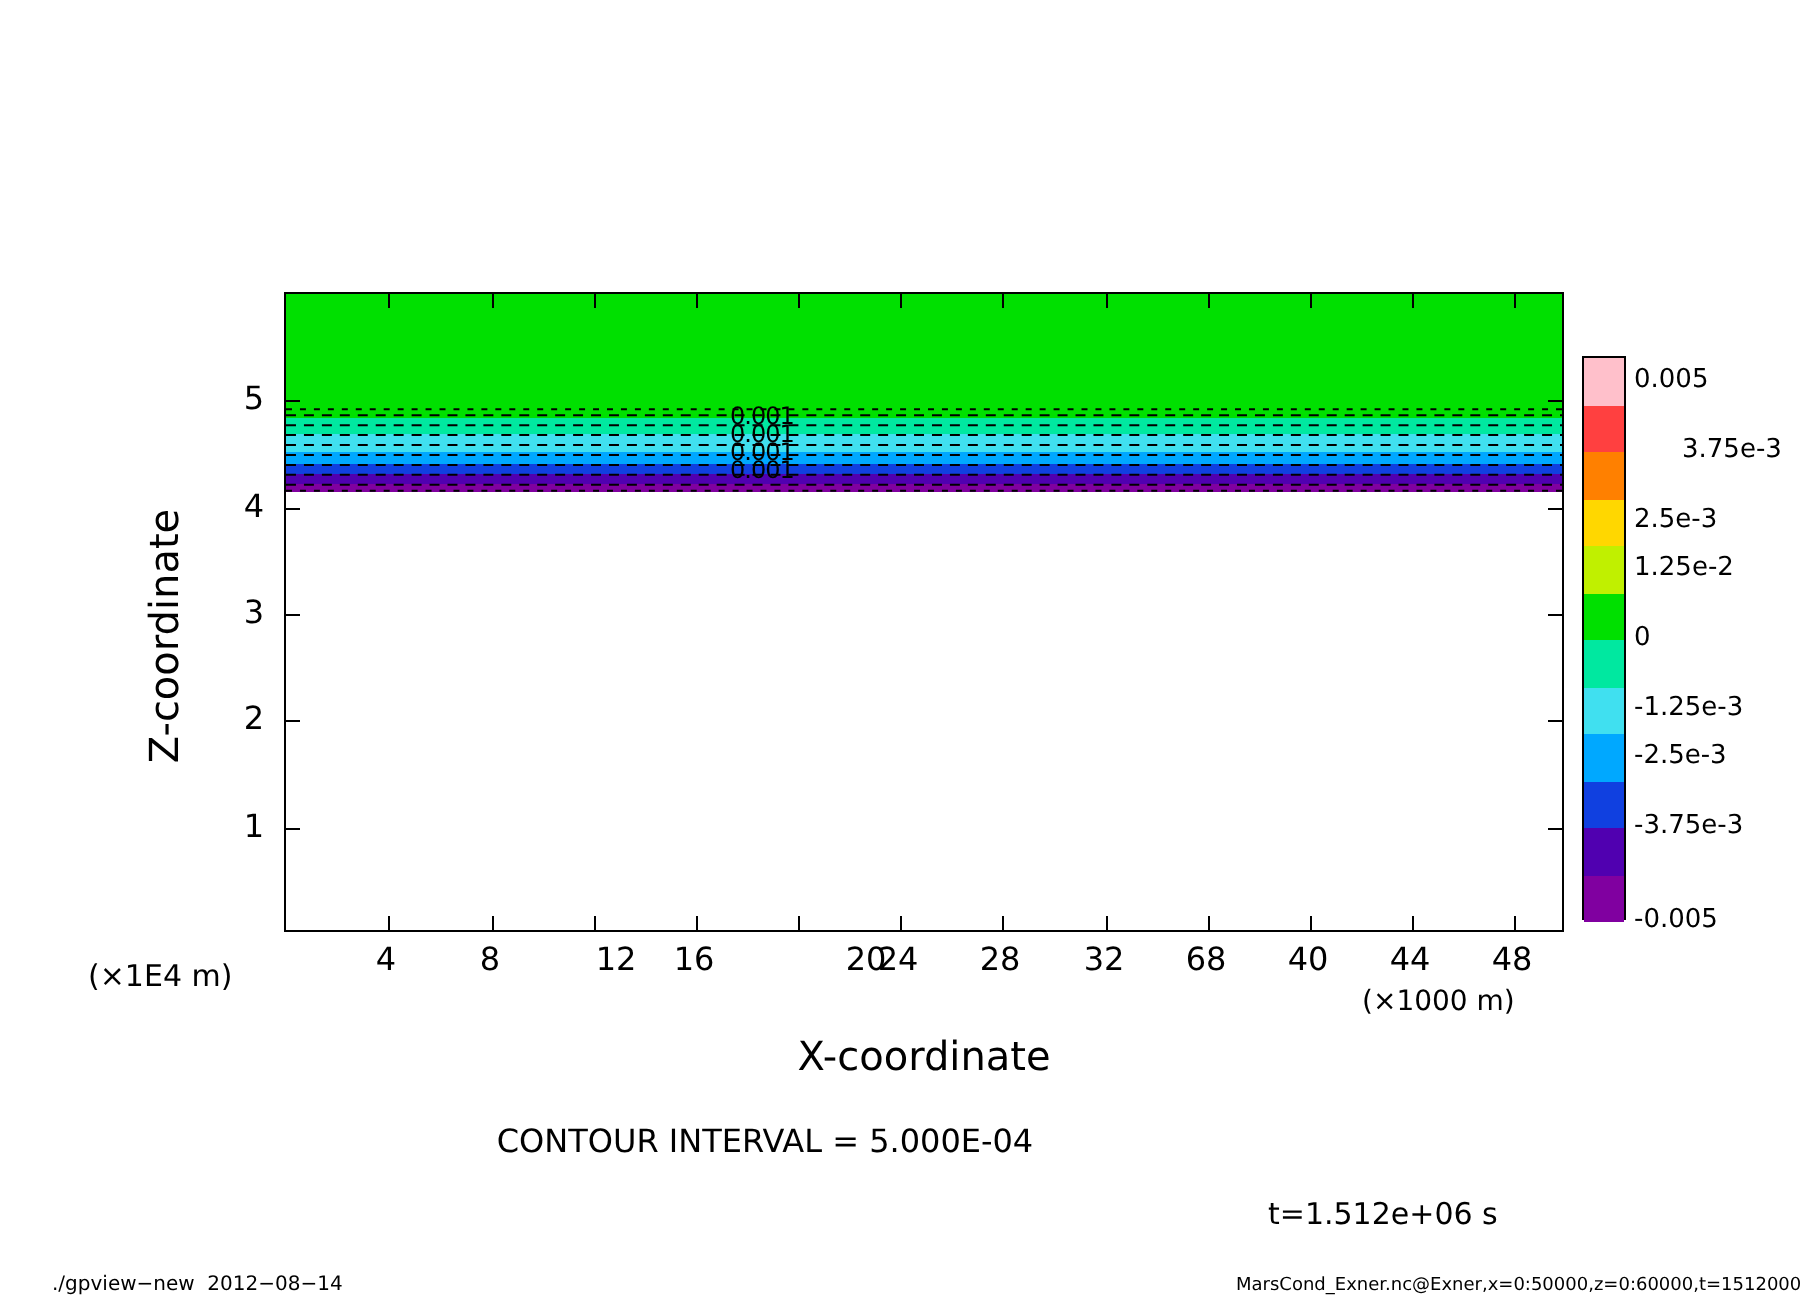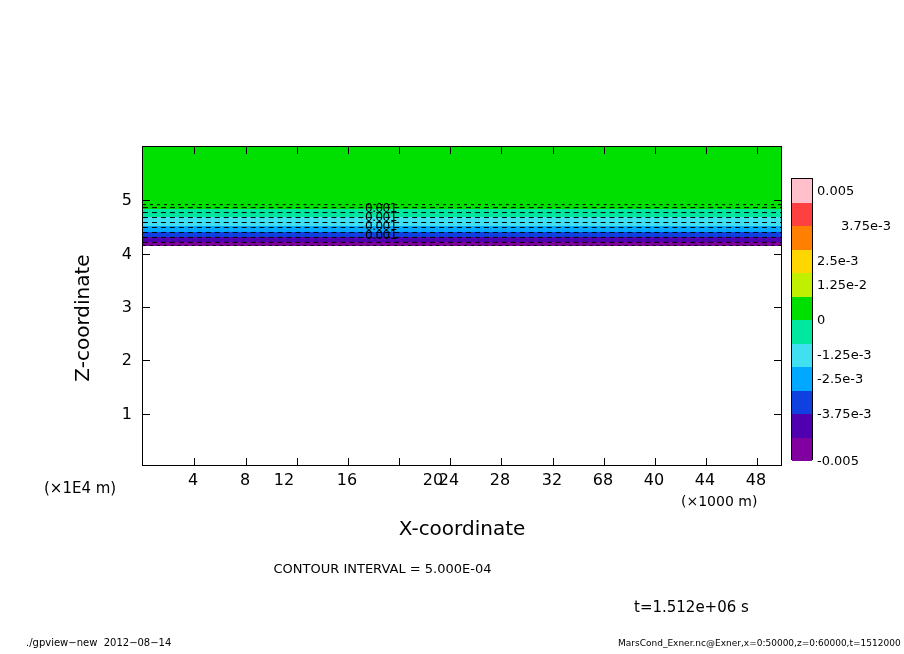--- a/index.html
+++ b/index.html
@@ -97,21 +97,21 @@
     left: 817px;
     font-size: 13px;
     transform: translateY(-50%);
     white-space: pre;
   }
 
   
   #contour-interval {
     left: 0; top: 561px; width: 765px;
     text-align: center;
-    font-size: 13px;
+    font-size: 16px;
   }
   #time-label { left: 634px; top: 598px; font-size: 15px; }
   #footer-left { left: 26px; top: 637px; font-size: 10px; }
   #footer-right { left: 589px; top: 638px; font-size: 9px; padding-left: 29px; }
 
   
   .clabel {
     position: absolute;
     font-size: 12px;
     color: #000;
@@ -192,21 +192,21 @@
 
     <div class="tick-y" style="right:0; top:267px; width:7px;"></div>
     <div class="tick-y" style="right:0; top:213px; width:7px;"></div>
     <div class="tick-y" style="right:0; top:160px; width:7px;"></div>
     <div class="tick-y" style="right:0; top:107px; width:7px;"></div>
     <div class="tick-y" style="right:0; top:53px;  width:7px;"></div>
   </div>
 
   <div class="xlab" style="left:193px;">4</div>
   <div class="xlab" style="left:245px;">8</div>
-  <div class="xlab" style="left:284px;">12</div>
+  <div class="xlab" style="left:308px;">12</div>
   <div class="xlab" style="left:347px;">16</div>
   <div class="xlab" style="left:398px;margin-left:35px;">20</div>
   <div class="xlab" style="left:449px;">24</div>
   <div class="xlab" style="left:500px;">28</div>
   <div class="xlab" style="left:552px;">32</div>
   <div class="xlab" style="left:603px;">68</div>
   <div class="xlab" style="left:654px;">40</div>
   <div class="xlab" style="left:705px;">44</div>
   <div class="xlab" style="left:756px;">48</div>
 

